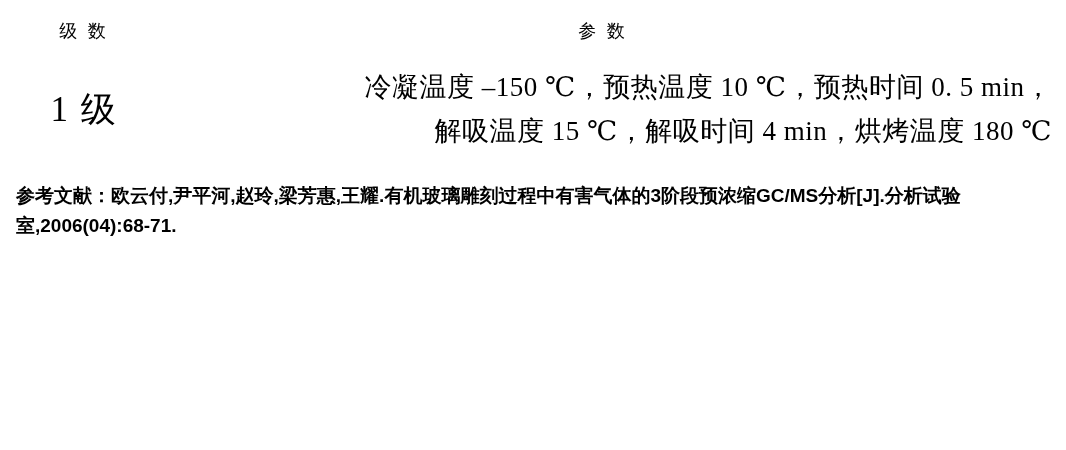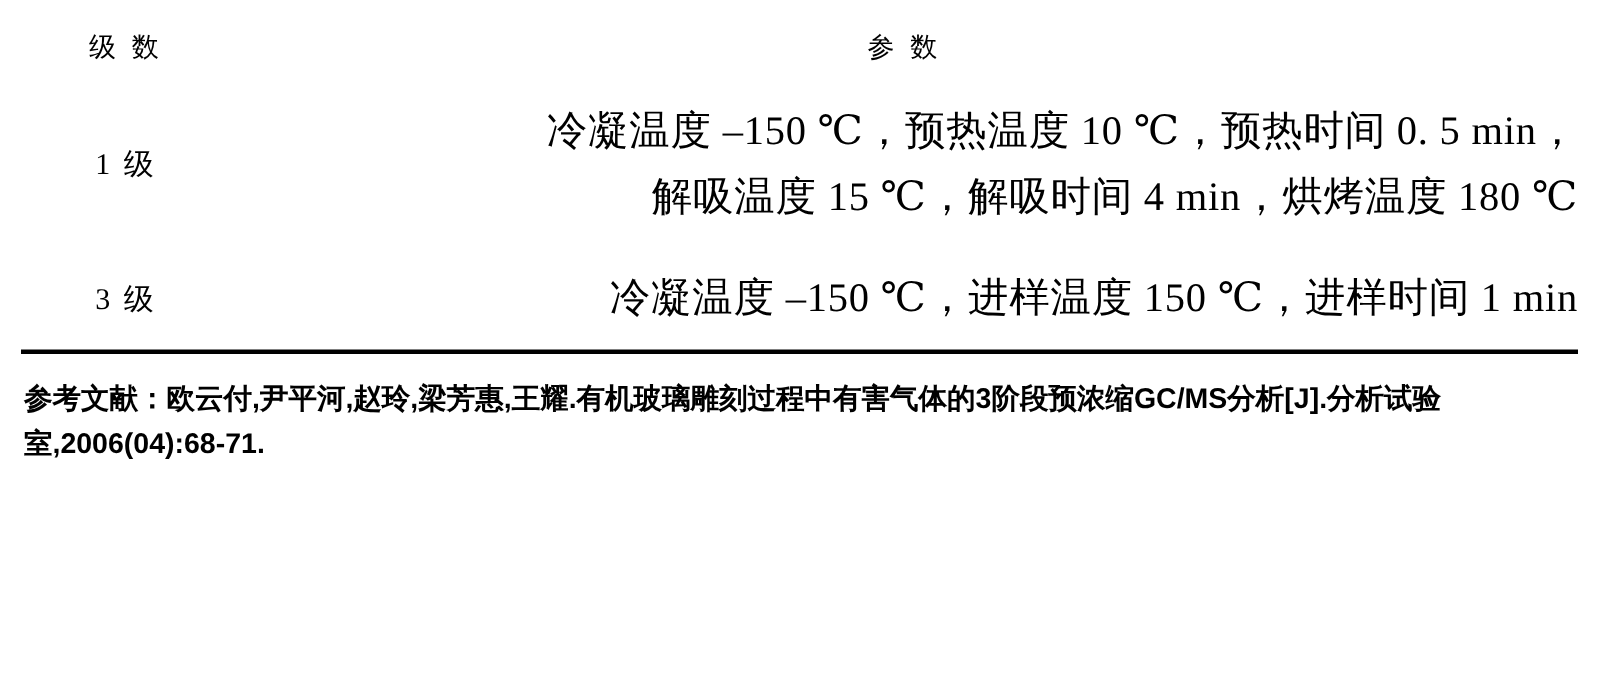--- a/index.html
+++ b/index.html
@@ -35,21 +35,21 @@
 
   th.head-cell {
     font-weight: normal;
     font-size: 18px;
     text-align: center;
     padding: 9px 0 11px 0;
     letter-spacing: 3px;
     font-family: "Liberation Serif", "DejaVu Serif", serif;
   }
   td.level-cell {
-    font-size: 20px;
+    font-size: 35px;
     text-align: center;
     vertical-align: middle;
     padding: 10px 0;
     letter-spacing: 2px;
   }
   td.param-cell {
     font-size: 27px;
     text-align: right;
     vertical-align: middle;
     padding: 12px 0 12px 14px;
@@ -86,24 +86,18 @@
       </tr>
     </thead>
     <tbody>
       <tr>
         <td class="level-cell">1 级</td>
         <td class="param-cell">
           <span class="param-line">冷凝温度 –150 ℃，预热温度 10 ℃，预热时间 0. 5 min，</span>
           <span class="param-line">解吸温度 15 ℃，解吸时间 4 min，烘烤温度 180 ℃</span>
         </td>
       </tr>
-      <tr class="rule-bottom">
-        <td class="level-cell">3 级</td>
-        <td class="param-cell">
-          <span class="param-line">冷凝温度 –150 ℃，进样温度 150 ℃，进样时间 1 min</span>
-        </td>
-      </tr>
     </tbody>
   </table>
 
   <p class="refs">参考文献：欧云付,尹平河,赵玲,梁芳惠,王耀.有机玻璃雕刻过程中有害气体的3阶段预浓缩GC/MS分析[J].分析试验室,2006(04):68-71.</p>
 
 </div>
 
 </body></html>

